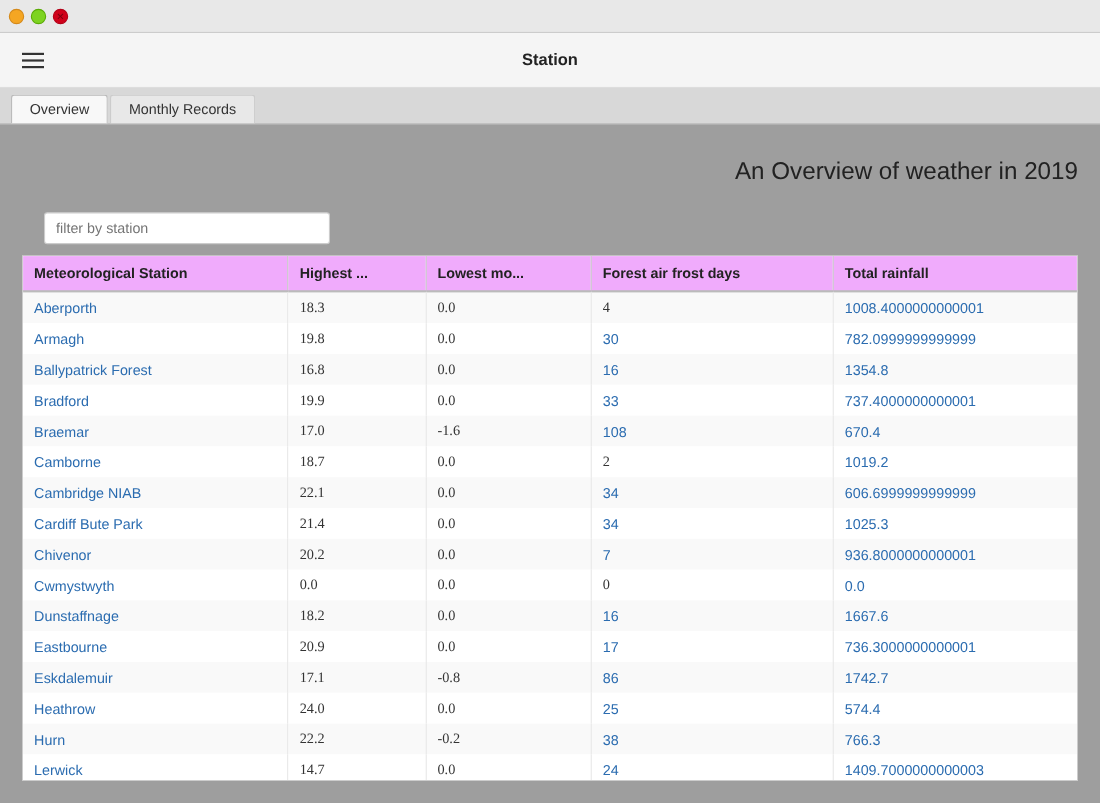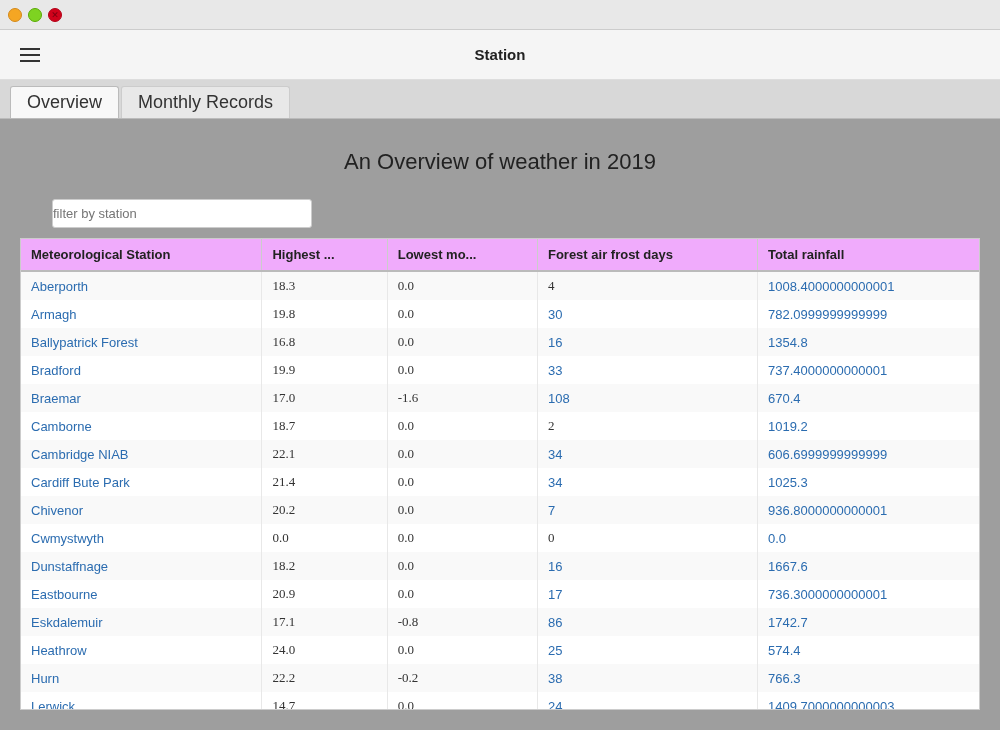--- a/index.html
+++ b/index.html
@@ -84,64 +84,64 @@
 
     
     .tabs-bar {
       background: #d8d8d8;
       display: flex;
       padding: 6px 0 0 10px;
       border-bottom: 1px solid #bbb;
     }
     .tab {
       padding: 5px 16px;
-      font-size: 18px;
+      font-size: 13px;
       cursor: pointer;
       border: 1px solid #ccc;
       border-bottom: none;
       border-radius: 3px 3px 0 0;
       background: #e8e8e8;
       color: #333;
       margin-right: 2px;
     }
     .tab.active {
       background: #f8f8f8;
       border-color: #bbb;
       font-weight: normal;
     }
 
     
     .main-content {
       flex: 1;
       background: #9e9e9e;
       display: flex;
       flex-direction: column;
-      align-items: center;
+      align-items: flex-end;
       padding: 30px 20px 20px;
       overflow: hidden;
     }
 
     .page-heading {
       font-size: 22px;
       color: #222;
       margin-bottom: 24px;
       font-weight: normal;
     }
 
     .filter-input {
       width: 260px;
-      padding: 6px 0;
+      padding: 6px 10px;
       border: 1px solid #ccc;
       border-radius: 3px;
       font-size: 13px;
       background: white;
       color: #737373;
       margin-bottom: 10px;
       align-self: flex-start;
-      margin-left: 32px;
+      margin-left: 20px;
     }
 
     
     .table-container {
       width: 100%;
       background: white;
       border: 1px solid #ccc;
       overflow-y: auto;
       flex: 1;
       position: relative;

